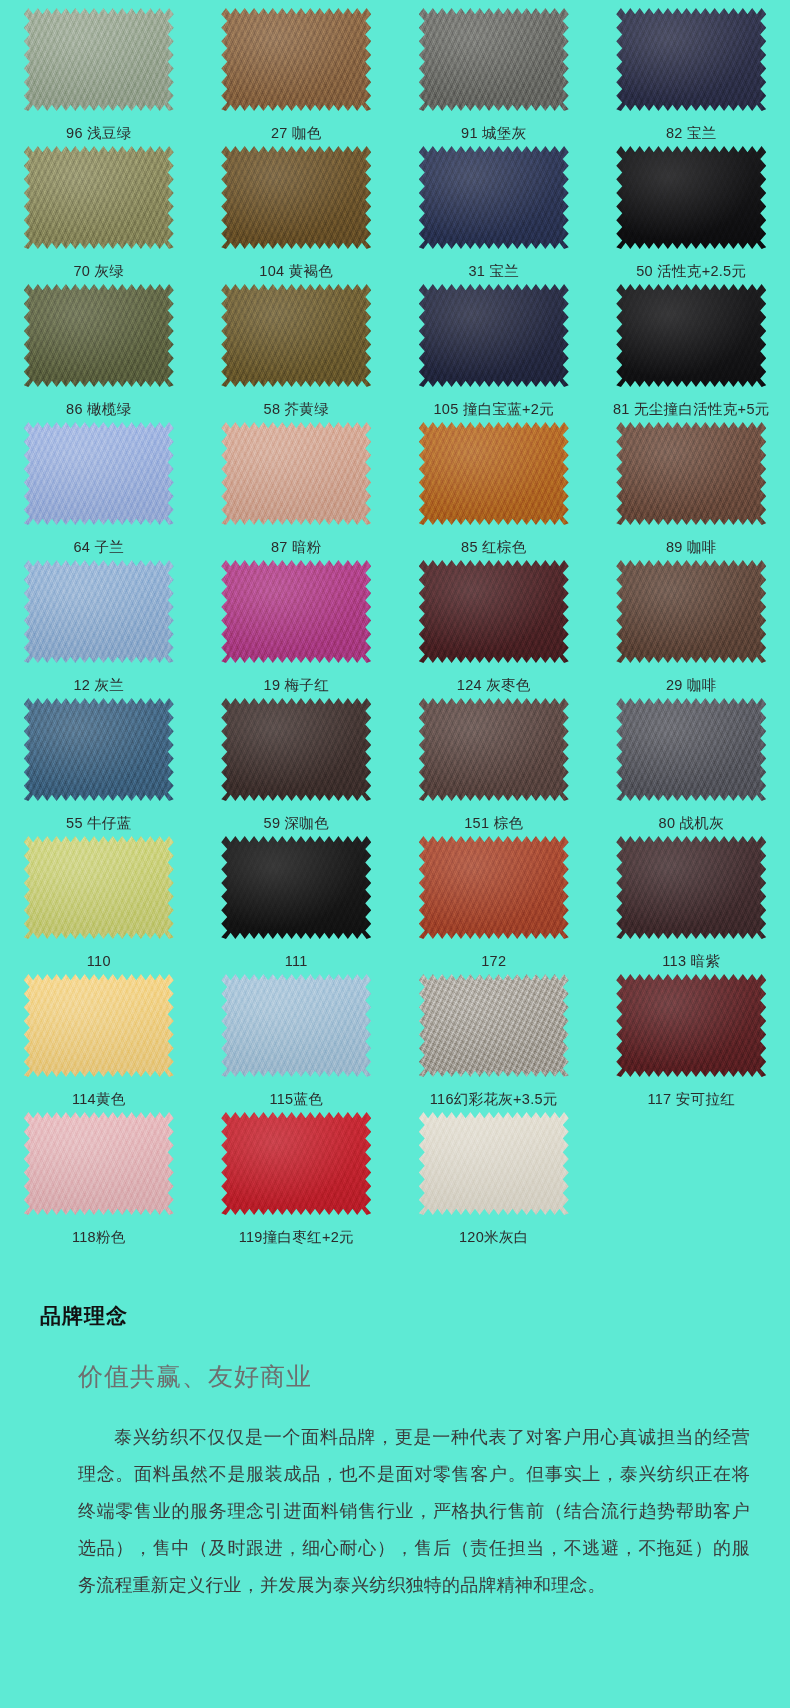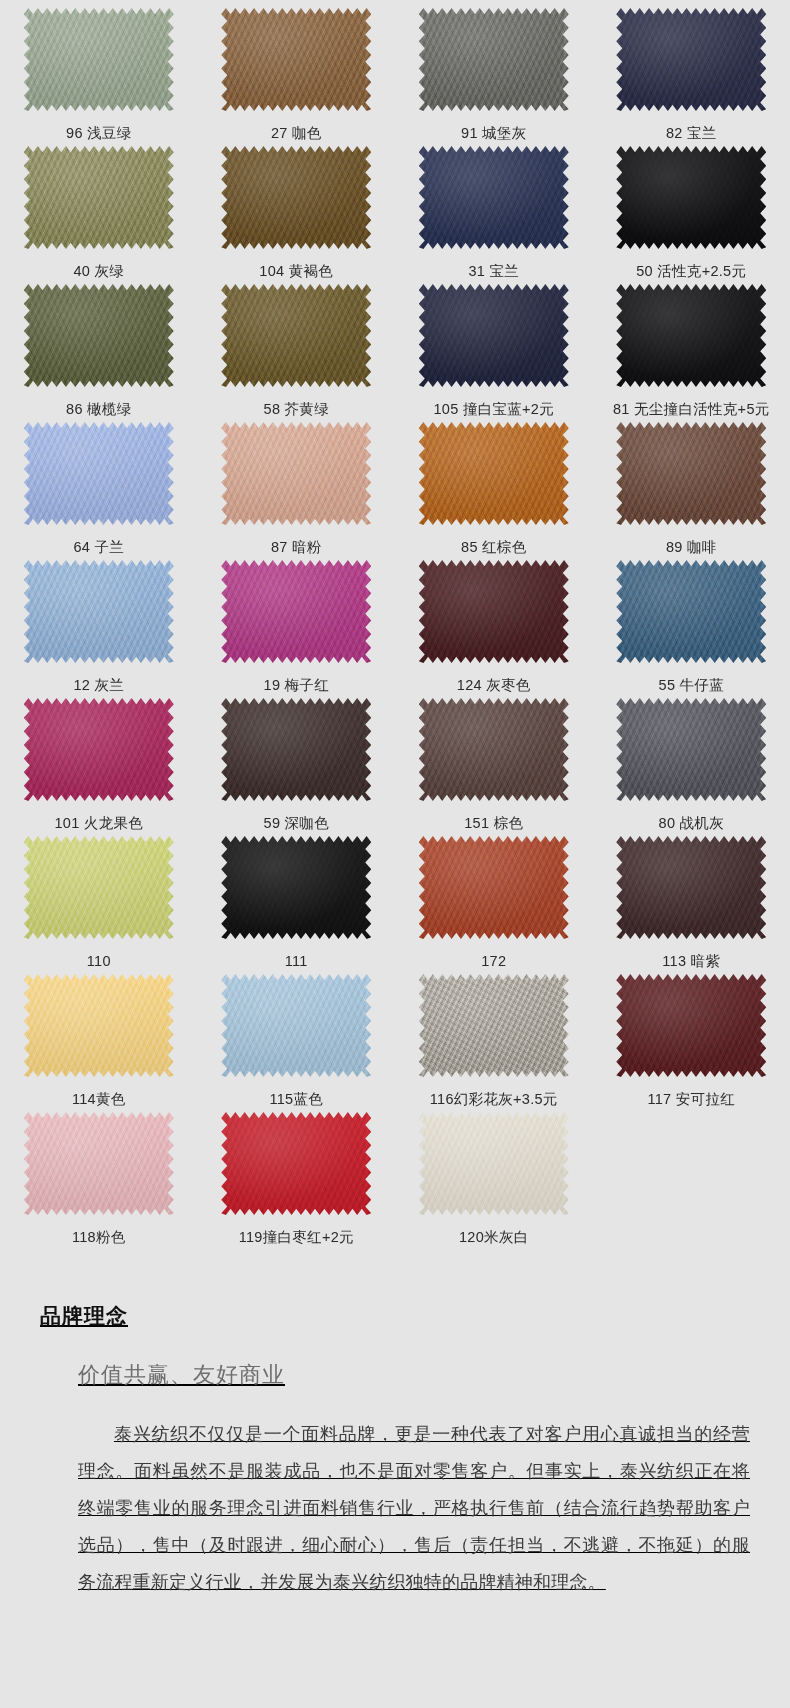--- a/index.html
+++ b/index.html
@@ -2,21 +2,21 @@
 <html><head>
 <meta charset="utf-8">
 <style>
   html,body{margin:0;padding:0;}
   body{
     width:790px;
     background:#ffffff;
     font-family:"Liberation Sans","DejaVu Sans",sans-serif;
     -webkit-font-smoothing:antialiased;
   }
-  .page{width:790px;min-height:1708px;position:relative;background:#e5e5e5;overflow:hidden;}
+  .page{width:790px;min-height:1708px;position:relative;background:#5eead4;overflow:hidden;}
 
   
   .swatch-grid{
     padding:8px 0 0 0;
     display:grid;
     grid-template-columns:repeat(4,1fr);
     column-gap:0px;
     row-gap:0px;
   }
   .swatch-cell{
@@ -86,32 +86,31 @@
     color:#2b2b2b;
     letter-spacing:.3px;
     line-height:1;
     white-space:nowrap;
     text-align:center;
   }
 
   
   .brand{
     padding:52px 0 30px 0;
-    text-decoration:underline;
   }
   .brand-heading{
     margin:0 0 0 40px;
     font-size:21px;
     font-weight:bold;
     color:#111;
     letter-spacing:1px;
   }
   .brand-subtitle{
     margin:30px 0 0 78px;
-    font-size:22px;
+    font-size:25px;
     color:#6e6e6e;
     font-weight:normal;
     letter-spacing:1px;
   }
   .brand-body{
     margin:26px 40px 8px 78px;
     font-size:18px;
     line-height:2.05;
     color:#3b3b3b;
     text-align:justify;
@@ -155,21 +154,21 @@
       <div class="swatch-cell">
         <div class="swatch-wrap">
           <div class="swatch" style="background-color: rgb(43, 46, 72);"></div>
         </div>
         <div class="swatch-label">82 宝兰</div>
       </div>
       <div class="swatch-cell">
         <div class="swatch-wrap">
           <div class="swatch" style="background-color: rgb(139, 138, 92);"></div>
         </div>
-        <div class="swatch-label">40 灰绿</div>
+        <div class="swatch-label">70 灰绿</div>
       </div>
       <div class="swatch-cell">
         <div class="swatch-wrap">
           <div class="swatch" style="background-color: rgb(106, 81, 39);"></div>
         </div>
         <div class="swatch-label">104 黄褐色</div>
       </div>
       <div class="swatch-cell">
         <div class="swatch-wrap">
           <div class="swatch" style="background-color: rgb(41, 50, 83);"></div>
@@ -243,29 +242,29 @@
         <div class="swatch-label">19 梅子红</div>
       </div>
       <div class="swatch-cell">
         <div class="swatch-wrap">
           <div class="swatch" style="background-color: rgb(74, 31, 34);"></div>
         </div>
         <div class="swatch-label">124 灰枣色</div>
       </div>
       <div class="swatch-cell">
         <div class="swatch-wrap">
+          <div class="swatch" style="background-color: rgb(94, 68, 55);"></div>
+        </div>
+        <div class="swatch-label">29 咖啡</div>
+      </div>
+      <div class="swatch-cell">
+        <div class="swatch-wrap">
           <div class="swatch" style="background-color: rgb(61, 99, 130);"></div>
         </div>
         <div class="swatch-label">55 牛仔蓝</div>
-      </div>
-      <div class="swatch-cell">
-        <div class="swatch-wrap">
-          <div class="swatch" style="background-color: rgb(169, 42, 94);"></div>
-        </div>
-        <div class="swatch-label">101 火龙果色</div>
       </div>
       <div class="swatch-cell">
         <div class="swatch-wrap">
           <div class="swatch" style="background-color: rgb(62, 47, 44);"></div>
         </div>
         <div class="swatch-label">59 深咖色</div>
       </div>
       <div class="swatch-cell">
         <div class="swatch-wrap">
           <div class="swatch" style="background-color: rgb(90, 69, 64);"></div>

